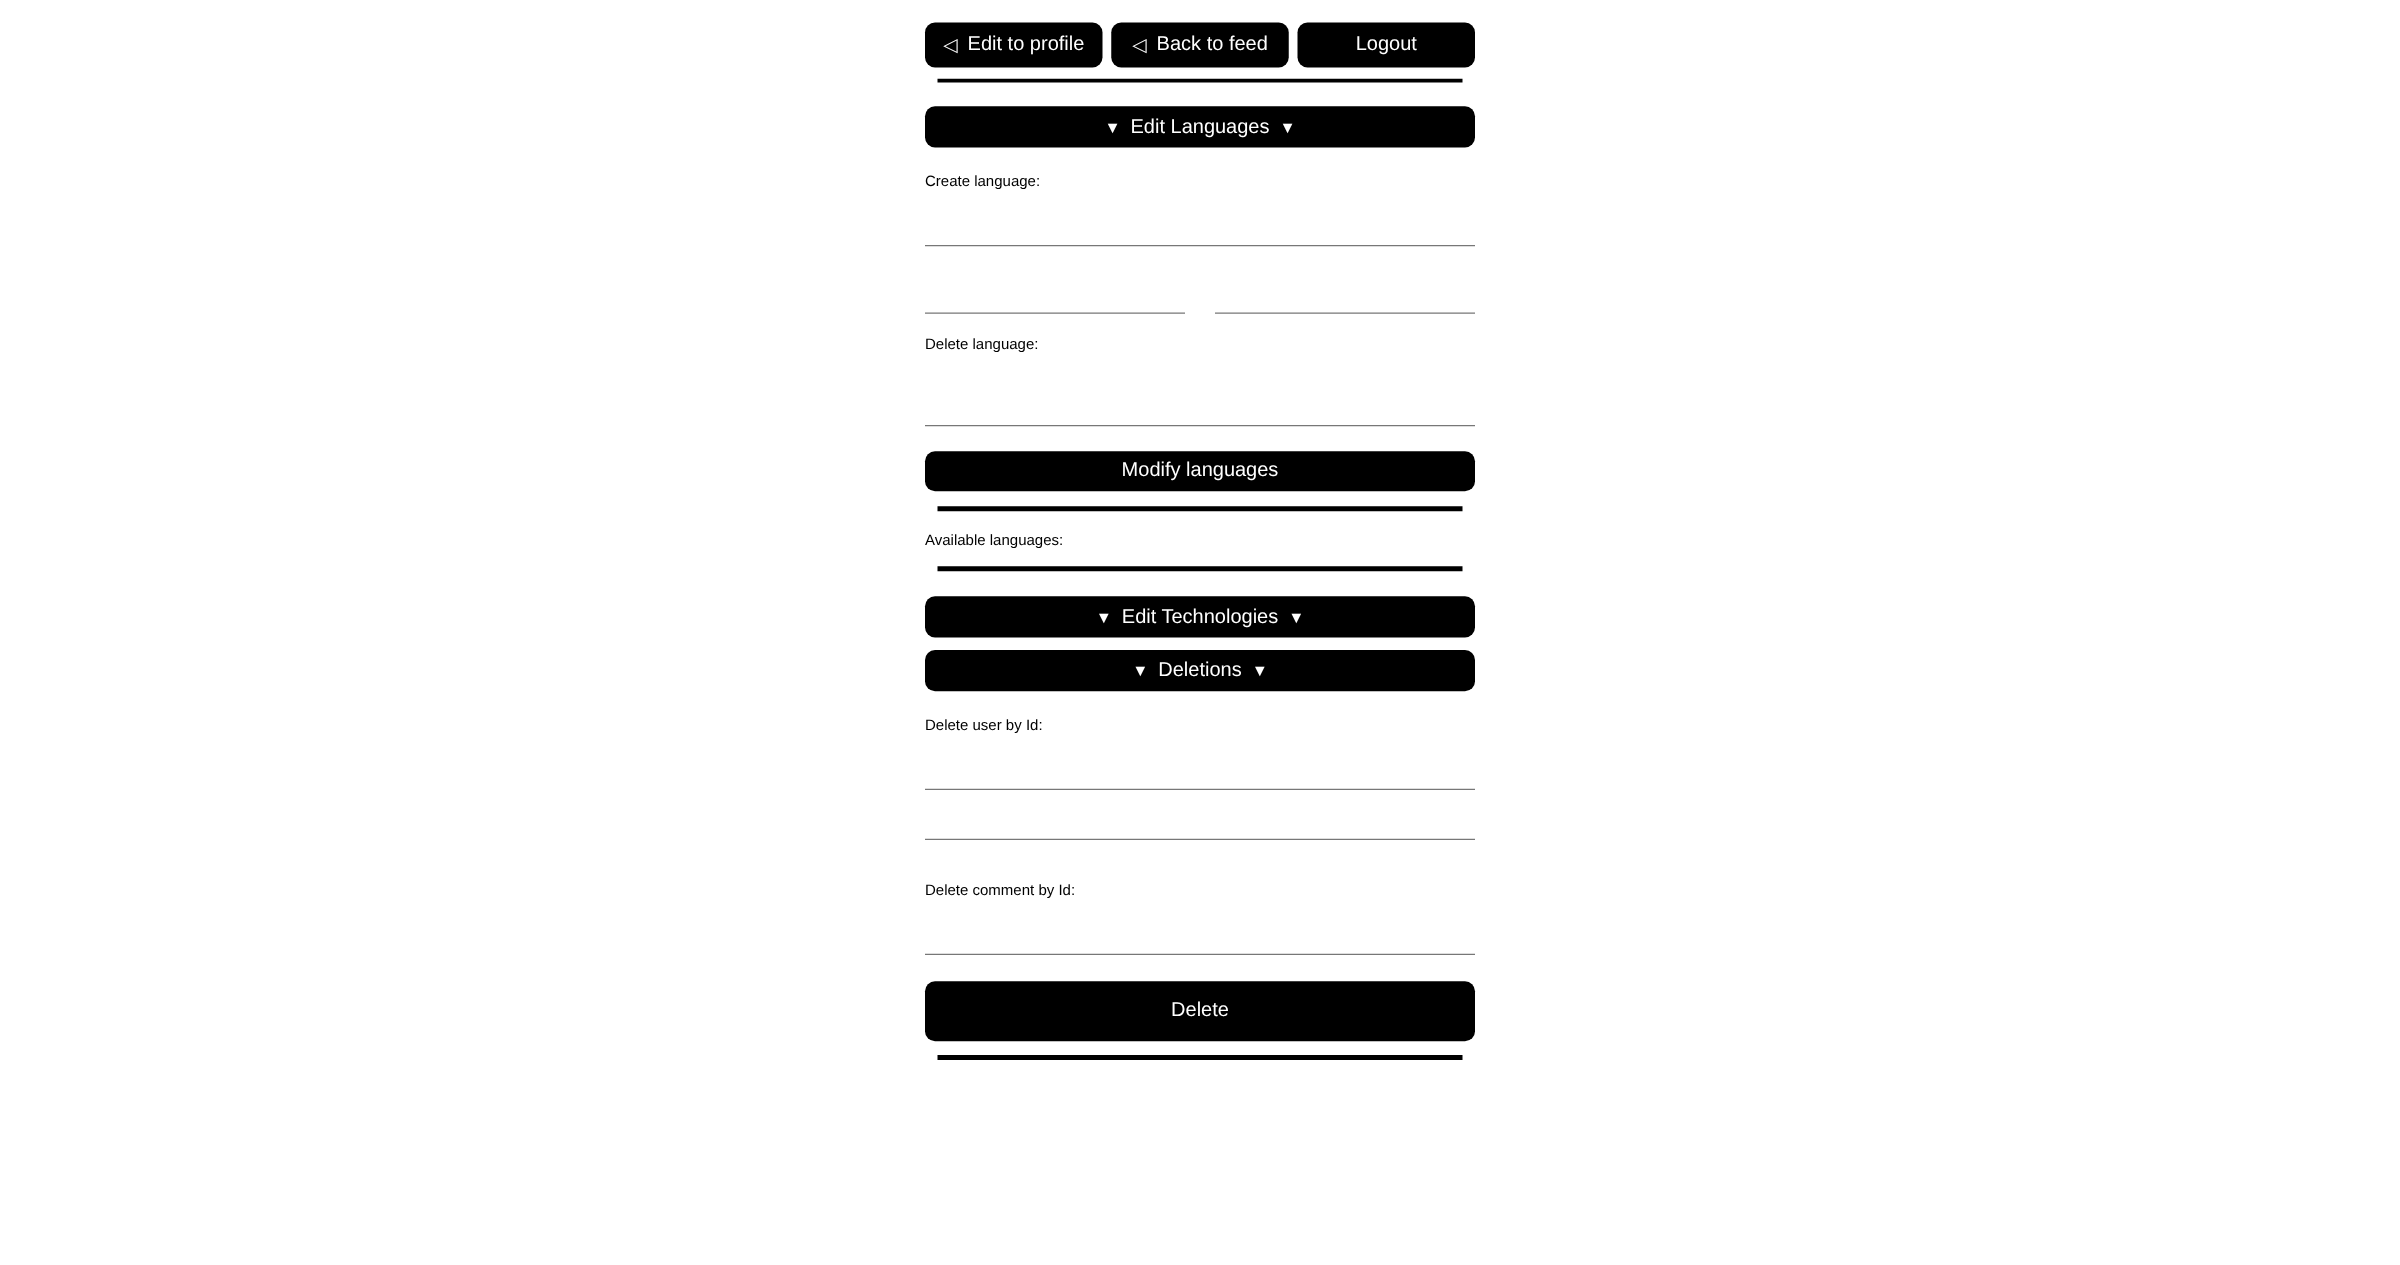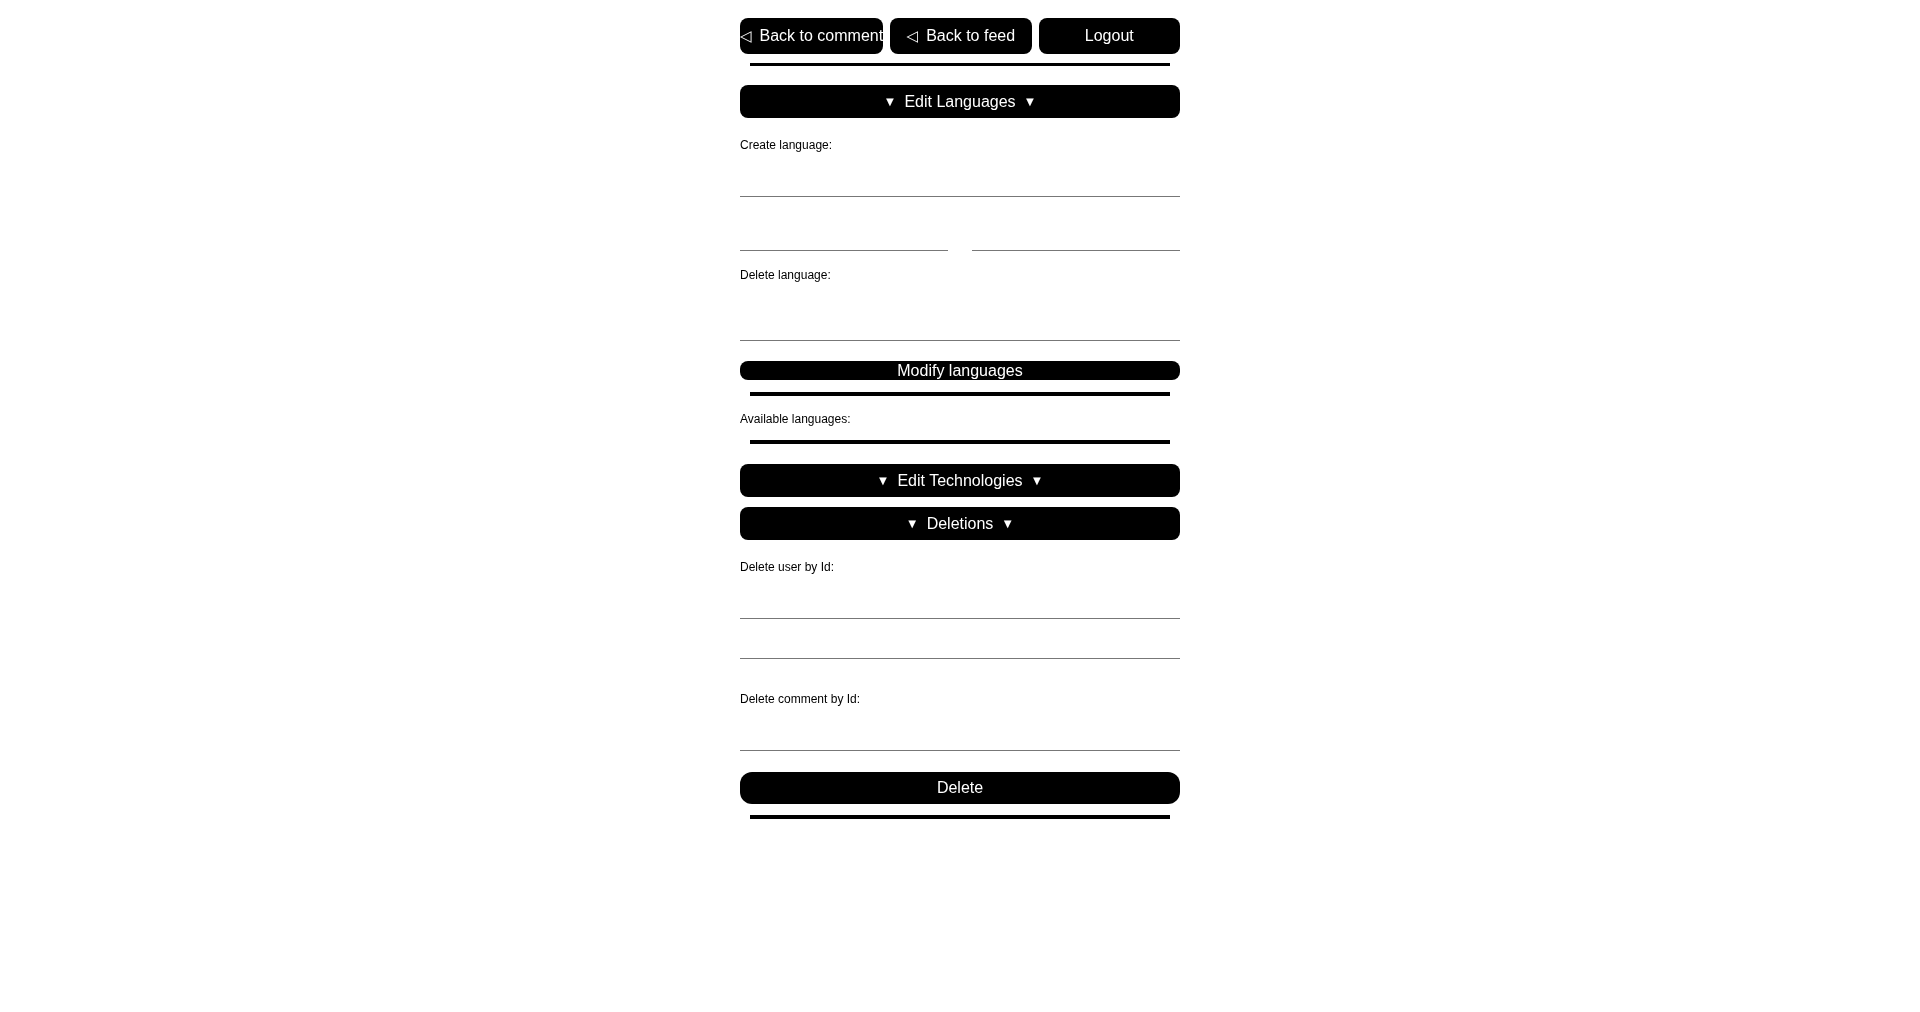--- a/index.html
+++ b/index.html
@@ -28,24 +28,24 @@
     justify-content: center;
     cursor: pointer;
     white-space: nowrap;
   }
   .top-row { display: flex; gap: 7px; }
   .nav-btn { flex: 1; height: 36px; }
   .btn-wide { width: 100%; height: 33px; }
   .btn .icon { margin-right: 8px; font-size: 15px; }
   .btn .arrow { margin: 0 8px; font-size: 13px; }
   #edit-languages-toggle { margin-top: 19px; }
-  #modify-languages-button { margin-top: 20px; height: 19px; }
+  #modify-languages-button { margin-top: 20px; height: 32px; }
   #edit-technologies-toggle { margin-top: 20px; }
   #deletions-toggle { margin-top: 10px; }
-  #delete-button { margin-top: 21px; height: 32px; border-radius: 12px; }
+  #delete-button { margin-top: 21px; height: 48px; }
   
   .divider {
     border: none;
     background: #000000;
     height: 4px;
     margin: 12px 10px 0 10px;
   }
   .divider.top { height: 3px; margin-top: 9px; }
   .divider.after-chips { margin-top: 9px; }
   .divider.bottom { margin-top: 11px; }
@@ -97,21 +97,21 @@
   }
 </style>
 </head>
 <body>
 
 <div class="content">
 
   <div class="top-row">
     <button class="btn nav-btn">
       <span class="icon">◁</span>
-      <span>Back to comment</span>
+      <span>Edit to profile</span>
     </button>
     <button class="btn nav-btn">
       <span class="icon">◁</span>
       <span>Back to feed</span>
     </button>
     <button class="btn nav-btn">
       <span>Logout</span>
     </button>
   </div>
 

